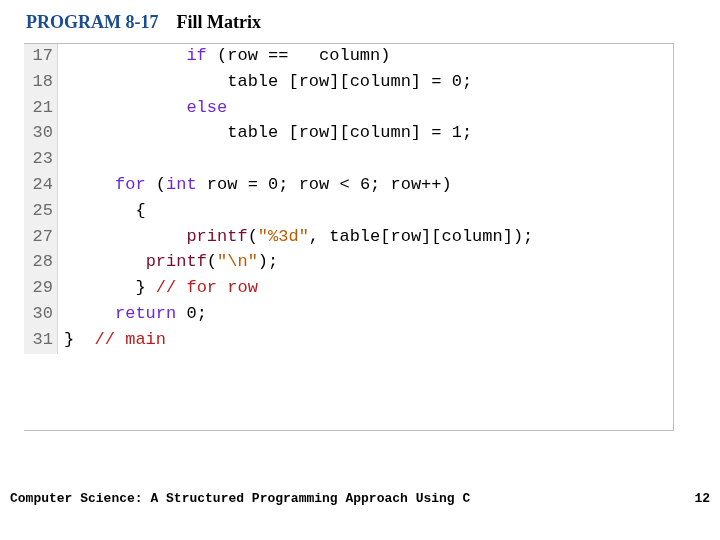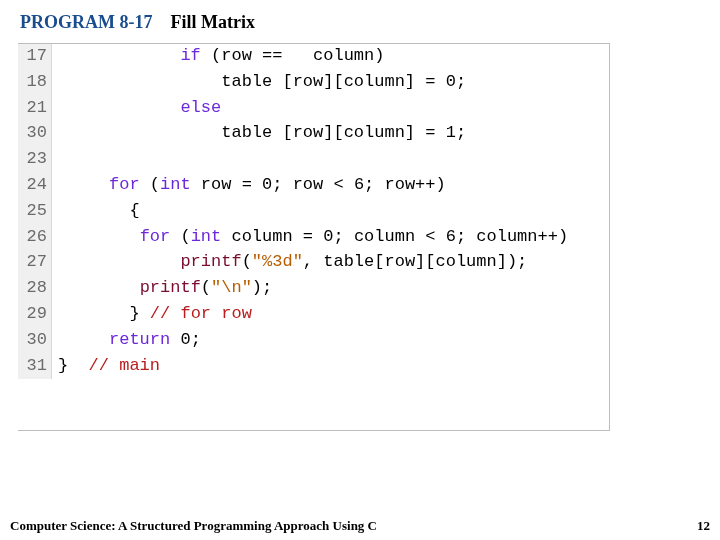--- a/index.html
+++ b/index.html
@@ -1,21 +1,21 @@
 <!DOCTYPE html>
 <html><head>
 <meta charset="utf-8">
 <style>
   * { margin: 0; padding: 0; box-sizing: border-box; }
   html, body { width: 720px; height: 540px; background: #fff; font-family: Georgia, 'Times New Roman', serif; }
-  .slide { width: 720px; height: 540px; position: relative; padding: 8px 10px 0 18px; }
+  .slide { width: 720px; height: 540px; position: relative; padding: 8px 10px 0 24px; }
   .heading { margin: 4px 0 10px 2px; }
   .program-label { color: #1a4d8f; font-weight: bold; font-size: 18px; }
   .program-title { color: #000; font-weight: bold; font-size: 18px; margin-left: 14px; }
-  .code-box { border: 1px solid #bdbdbd; border-left: none; width: 592px; height: 388px; overflow: hidden; }
+  .code-box { border: 1px solid #bdbdbd; border-left: none; width: 650px; height: 388px; overflow: hidden; }
   .code-row { display: flex; height: 25.8px; }
   .gutter {
     width: 34px; min-width: 34px;
     background: #f0f0f0;
     border-right: 1px solid #d8d8d8;
     color: #6b6b6b;
     font-family: Consolas, 'Courier New', monospace;
     font-size: 17px;
     text-align: right;
     padding: 2px 4px 0 0;
@@ -27,23 +27,23 @@
     color: #000;
     padding: 2px 0 0 6px;
     white-space: pre;
   }
   .kw { color: #6d28d9; }
   .fn { color: #7a0c2e; }
   .str { color: #b85c00; }
   .num { color: #000; }
   .cmt { color: #b91c1c; }
   .footer {
-    position: absolute; bottom: 6px; left: 10px; right: 10px;
+    position: absolute; bottom: 34px; left: 10px; right: 10px;
     display: flex; justify-content: space-between;
-    font-family: Liberation Serif, serif;
+    font-family: Liberation Mono, monospace;
     font-size: 13px; font-weight: bold; align-items: center;
   }
 </style>
 </head>
 <body>
 
 <div class="slide">
 
   <div class="heading">
     <span class="program-label">PROGRAM 8-17</span>
@@ -73,24 +73,20 @@
       </div>
       <div class="code-row">
         <div class="gutter">24</div>
         <div class="code"><span>     </span><span class="kw">for</span><span> (</span><span class="kw">int</span><span> row = </span><span class="num">0</span><span>; row &lt; </span><span class="num">6</span><span>; row++)</span></div>
       </div>
       <div class="code-row">
         <div class="gutter">25</div>
         <div class="code"><span>       {</span></div>
       </div>
       <div class="code-row">
-        <div class="gutter">26</div>
-        <div class="code"><span>        </span><span class="kw">for</span><span> (</span><span class="kw">int</span><span> column = </span><span class="num">0</span><span>; column &lt; </span><span class="num">6</span><span>; column++)</span></div>
-      </div>
-      <div class="code-row">
         <div class="gutter">27</div>
         <div class="code"><span>            </span><span class="fn">printf</span><span>(</span><span class="str">"%3d"</span><span>, table[row][column]);</span></div>
       </div>
       <div class="code-row">
         <div class="gutter">28</div>
         <div class="code"><span>        </span><span class="fn">printf</span><span>(</span><span class="str">"\n"</span><span>);</span></div>
       </div>
       <div class="code-row">
         <div class="gutter">29</div>
         <div class="code"><span>       } </span><span class="cmt">// for row</span></div>

